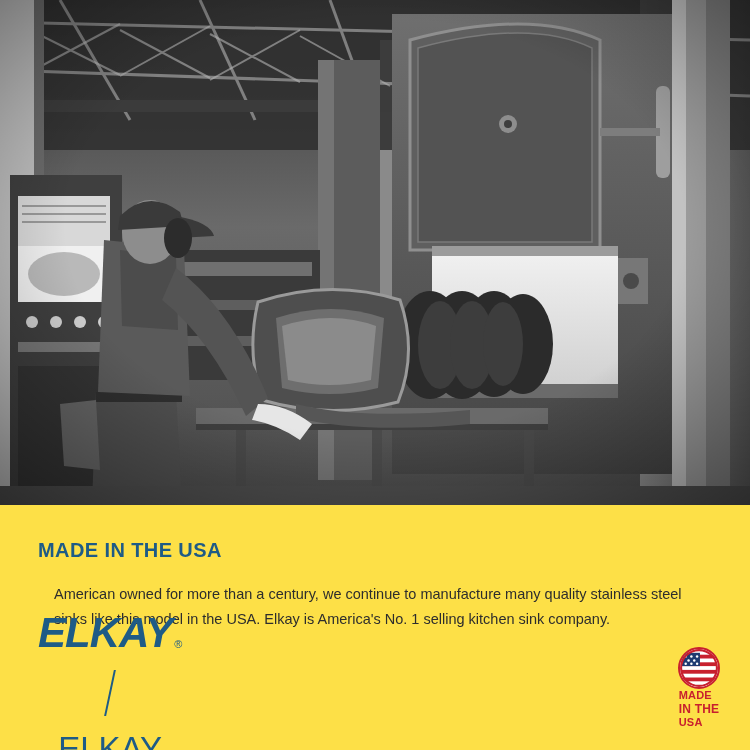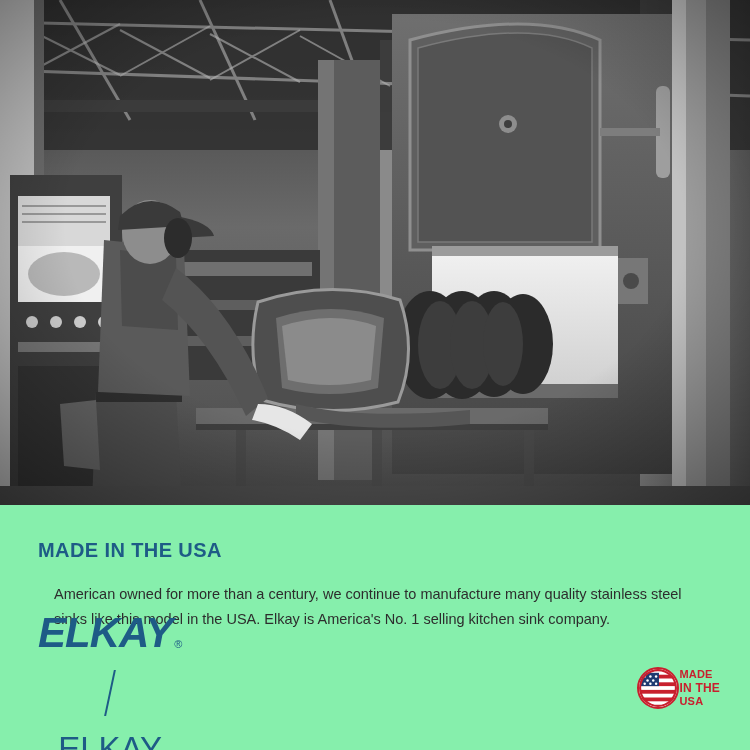--- a/index.html
+++ b/index.html
@@ -10,21 +10,21 @@
   body {
     width: 750px;
     height: 750px;
     font-family: "Liberation Sans", sans-serif;
     overflow: hidden;
   }
   .card {
     position: relative;
     width: 750px;
     height: 750px;
-    background: #86efac;
+    background: #fde047;
     display: flex;
     flex-direction: column;
   }
 
   
   .photo {
     position: relative;
     width: 750px;
     height: 505px;
     overflow: hidden;
@@ -113,20 +113,21 @@
   .years-word {
     font-size: 33px;
     font-weight: 300;
     letter-spacing: 0px;
     line-height: 1;
   }
 
   .made-badge {
     display: flex;
     align-items: center;
+    flex-direction: column;
   }
   .badge-seal {
     width: 42px;
     height: 42px;
     border-radius: 50%;
     position: relative;
     overflow: hidden;
     border: 2px solid #c8202e;
     box-sizing: border-box;
     background: #ffffff;

